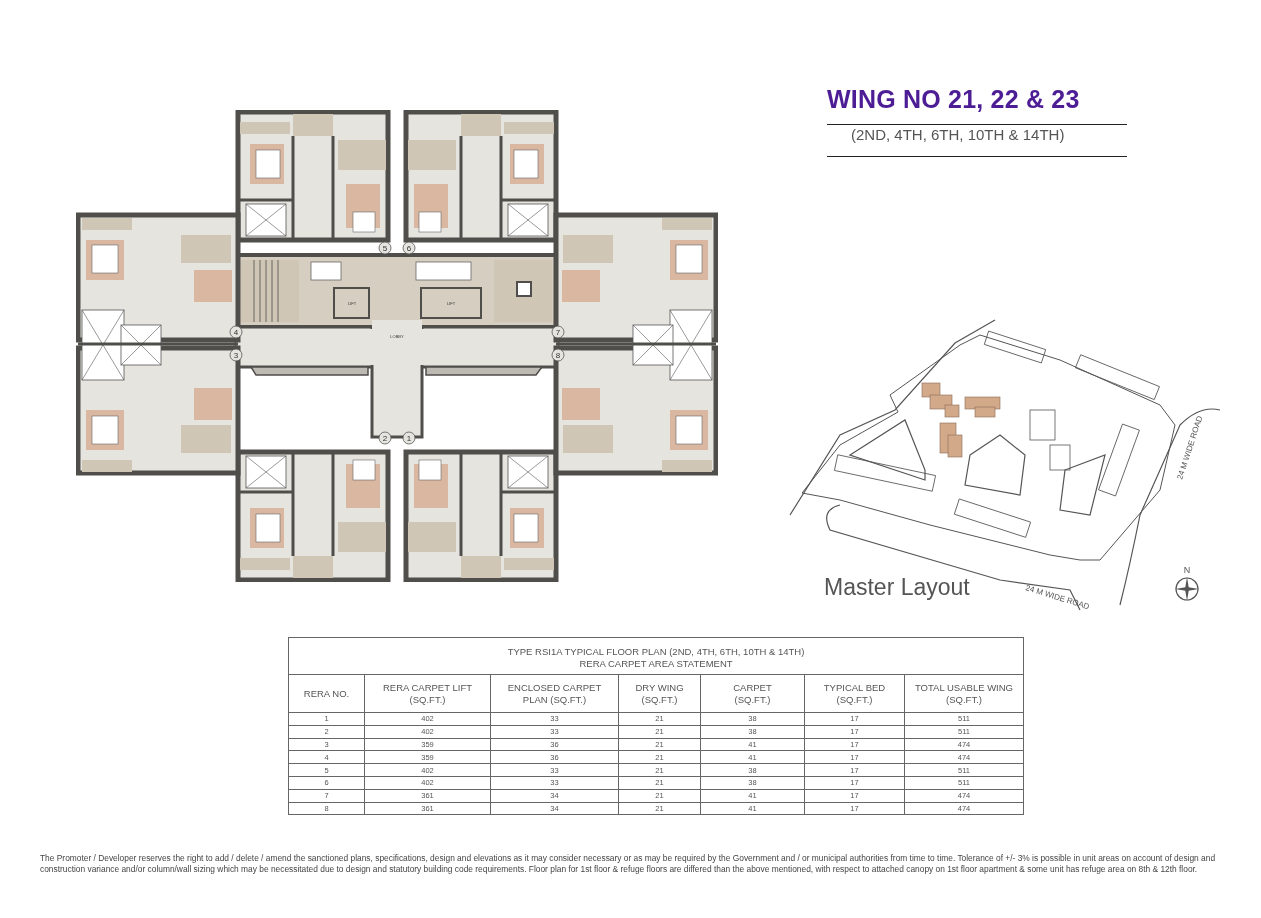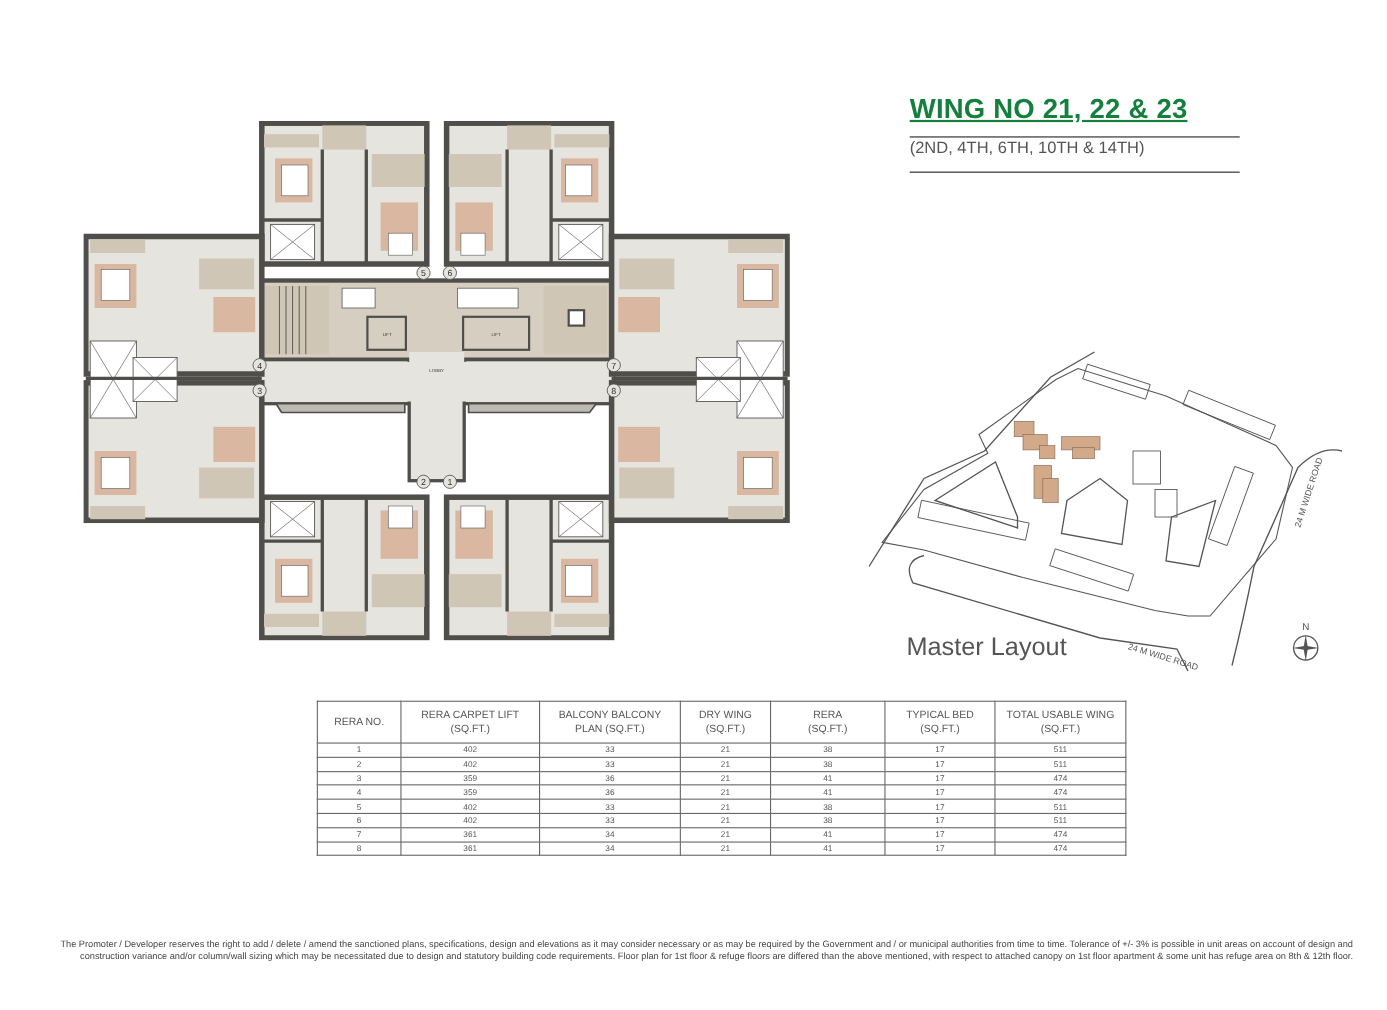--- a/index.html
+++ b/index.html
@@ -1,42 +1,42 @@
 <!DOCTYPE html>
 <html><head>
 <meta charset="utf-8">
 <style>
   * { box-sizing: border-box; margin: 0; padding: 0; }
   html, body { width: 1261px; height: 918px; background: #ffffff; overflow: hidden; }
   body { position: relative; font-family: "Liberation Sans", sans-serif; color: #4a4a4a; }
 
   
   .title-block { position: absolute; left: 827px; top: 84px; width: 300px; }
-  .wing-title { font-size: 25px; font-weight: bold; color: #15803d; letter-spacing: 0.2px; line-height: 30px; text-decoration: underline; }
+  .wing-title { font-size: 25px; font-weight: bold; color: #4c1d95; letter-spacing: 0.2px; line-height: 30px; }
   .rule { height: 1px; background: #222; margin-top: 10px; width: 300px; }
   .plan-title { font-size: 26px; color: #555; margin-top: 12px; line-height: 28px; letter-spacing: 0.3px; }
-  .plan-sub { font-size: 15px; color: #555; margin-top: 1px; line-height: 18px; }
+  .plan-sub { font-size: 15px; color: #555; margin-top: 1px; line-height: 18px; margin-left: 24px; }
   .rule2 { height: 1px; background: #222; margin-top: 12px; width: 300px; }
 
   
   .floorplan { position: absolute; left: 76px; top: 110px; width: 642px; height: 472px; }
 
   
   .master { position: absolute; left: 780px; top: 315px; width: 450px; height: 300px; }
   .master-label { position: absolute; left: 824px; top: 574px; font-size: 23px; color: #555; }
 
   
   .area-table { position: absolute; left: 288px; top: 637px; width: 736px; border-collapse: collapse; font-family: "Liberation Sans", sans-serif; }
   .area-table td, .area-table th { border: 1px solid #666; text-align: center; color: #555; font-weight: normal; }
   .area-table .cap th { font-size: 9.5px; line-height: 12px; height: 37px; padding-top: 4px; }
   .area-table .hdr th { font-size: 9.5px; line-height: 12px; height: 38px; }
   .area-table td { font-size: 7.5px; height: 12.8px; line-height: 11px; padding: 0; }
 
   
-  .disclaimer { position: absolute; left: 40px; top: 853px; width: 1190px; font-size: 8.4px; line-height: 11px; color: #444; text-align: right; }
+  .disclaimer { position: absolute; left: 40px; top: 853px; width: 1190px; font-size: 8.4px; line-height: 11px; color: #444; text-align: left; }
 </style>
 </head>
 <body>
 
 <div class="title-block">
   <div class="wing-title">WING NO 21, 22 &amp; 23</div>
   <div class="rule"></div>
   <div class="plan-sub">(2ND, 4TH, 6TH, 10TH &amp; 14TH)</div>
   <div class="rule2"></div>
 </div>
@@ -197,26 +197,31 @@
     <circle r="11" fill="none" stroke="#555" stroke-width="1.2"></circle>
     <polygon points="0,-12 2,0 0,12 -2,0" fill="#555"></polygon>
     <polygon points="-12,0 0,2 12,0 0,-2" fill="#555"></polygon>
     <text x="0" y="-16" font-size="9" fill="#555" text-anchor="middle" font-family="Liberation Sans, sans-serif">N</text>
   </g>
 </svg>
 <div class="master-label">Master Layout</div>
 
 <table class="area-table">
   <tbody>
+      <tr class="cap">
+    <th colspan="7">
+      <span>TYPE RSI1A TYPICAL FLOOR PLAN (2ND, 4TH, 6TH, 10TH &amp; 14TH)</span><br><span>RERA CARPET AREA STATEMENT</span>
+    </th>
+  </tr>
   <tr class="hdr">
     <th style="width:76px"><span>RERA NO.</span></th>
     <th style="width:126px"><span>RERA CARPET LIFT</span><br><span>(SQ.FT.)</span></th>
-    <th style="width:128px"><span>BALCONY BALCONY</span><br><span>PLAN (SQ.FT.)</span></th>
+    <th style="width:128px"><span>ENCLOSED CARPET</span><br><span>PLAN (SQ.FT.)</span></th>
     <th style="width:82px"><span>DRY WING</span><br><span>(SQ.FT.)</span></th>
-    <th style="width:104px"><span>RERA</span><br><span>(SQ.FT.)</span></th>
+    <th style="width:104px"><span>CARPET</span><br><span>(SQ.FT.)</span></th>
     <th style="width:100px"><span>TYPICAL BED</span><br><span>(SQ.FT.)</span></th>
     <th><span>TOTAL USABLE WING</span><br><span>(SQ.FT.)</span></th>
   </tr>
   <tr>
         <td>1</td>
         <td>402</td>
         <td>33</td>
         <td>21</td>
         <td>38</td>
         <td>17</td>

